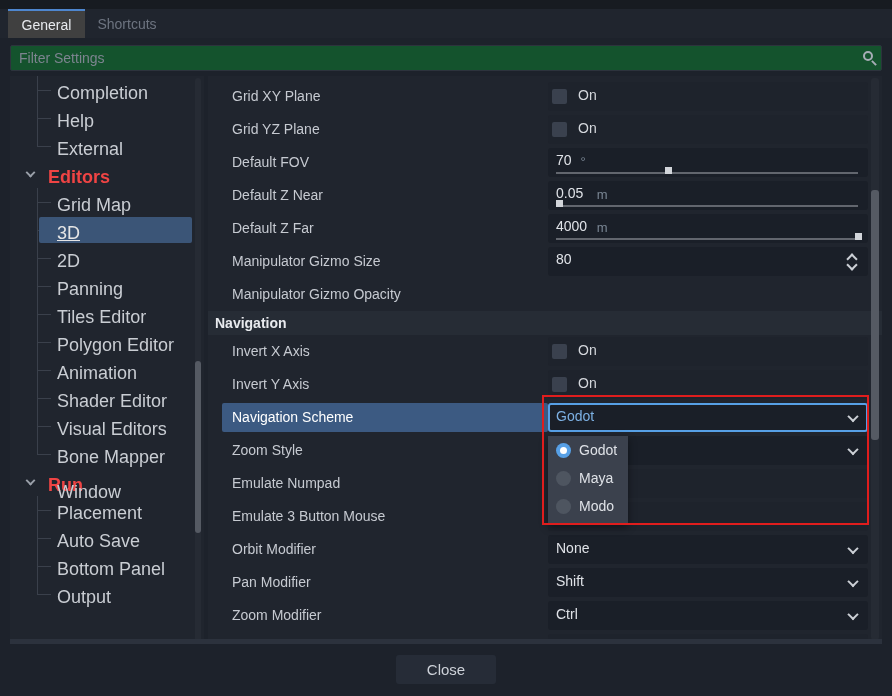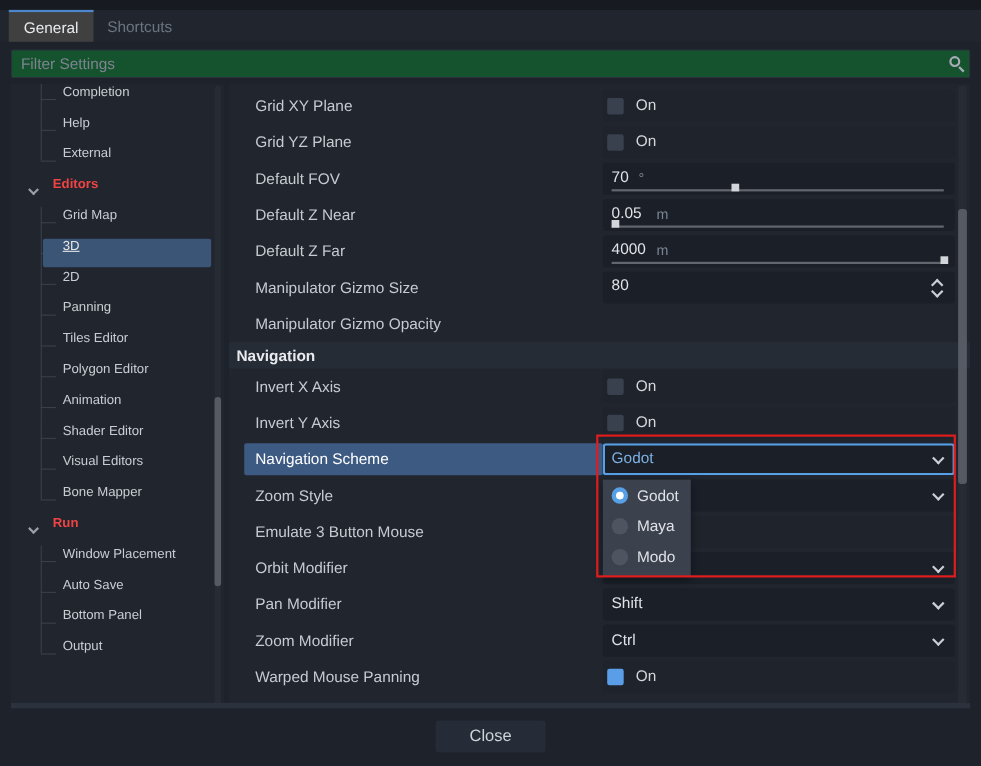--- a/index.html
+++ b/index.html
@@ -26,21 +26,21 @@
   .filter-input::placeholder { color:#7d8490; opacity:1; }
   .search-icon { position:absolute; right:9px; top:6px; width:10px; height:10px;
                  border:2px solid #a7adb6; border-radius:50%; }
   .search-icon::after { content:''; position:absolute; width:2px; height:6px; background:#a7adb6;
                         left:8px; top:7px; transform:rotate(-45deg); }
   
   .sidebar { position:absolute; left:10px; top:76px; width:194px; bottom:52px; background:#20252e; overflow:hidden; }
   .main    { position:absolute; left:208px; top:76px; right:10px; bottom:52px; background:#20252e; overflow:hidden; }
   .bottom-strip { position:absolute; left:10px; right:10px; top:639px; height:5px; background:#2c323d; z-index:8; }
   
-  .tree-item { position:relative; height:28px; display:flex; align-items:flex-start; font-size:12px; cursor:default; }
+  .tree-item { position:relative; height:28px; display:flex; align-items:flex-end; font-size:18px; cursor:default; }
   .tree-item.section { padding-left:38px; font-weight:bold; color:#ef4444; }
   .sec-chev { position:absolute; left:17px; top:50%; width:7px; height:7px;
               border-right:2px solid #9aa0a9; border-bottom:2px solid #9aa0a9;
               transform:translateY(-70%) rotate(45deg); }
   .tree-item.child { padding-left:47px; color:#c9cdd3; }
   .vline { position:absolute; left:27px; top:0; bottom:0; width:1px; background:#3a404b; }
   .vline.half { bottom:50%; }
   .hstub { position:absolute; left:27px; top:50%; width:14px; height:1px; background:#3a404b; }
   .hl { position:absolute; left:29px; right:12px; top:1px; bottom:1px; background:#3b5577; border-radius:2px; }
   .tree-label { position:relative; z-index:1; }
@@ -303,20 +303,27 @@
         </div>
       </div>
       <div class="s-row">
         <div class="s-label">Zoom Style</div>
         <div class="s-val cell-input">
           <span class="dd-val"></span>
           <span class="chev"></span>
         </div>
       </div>
       <div class="s-row">
+        <div class="s-label">Emulate Numpad</div>
+        <div class="s-val cell-check">
+          <div class="cbx"></div>
+          <span class="on-label">On</span>
+        </div>
+      </div>
+      <div class="s-row">
         <div class="s-label">Emulate 3 Button Mouse</div>
         <div class="s-val cell-check">
           <div class="cbx"></div>
           <span class="on-label">On</span>
         </div>
       </div>
       <div class="s-row">
         <div class="s-label">Orbit Modifier</div>
         <div class="s-val cell-input">
           <span class="dd-val">None</span>

